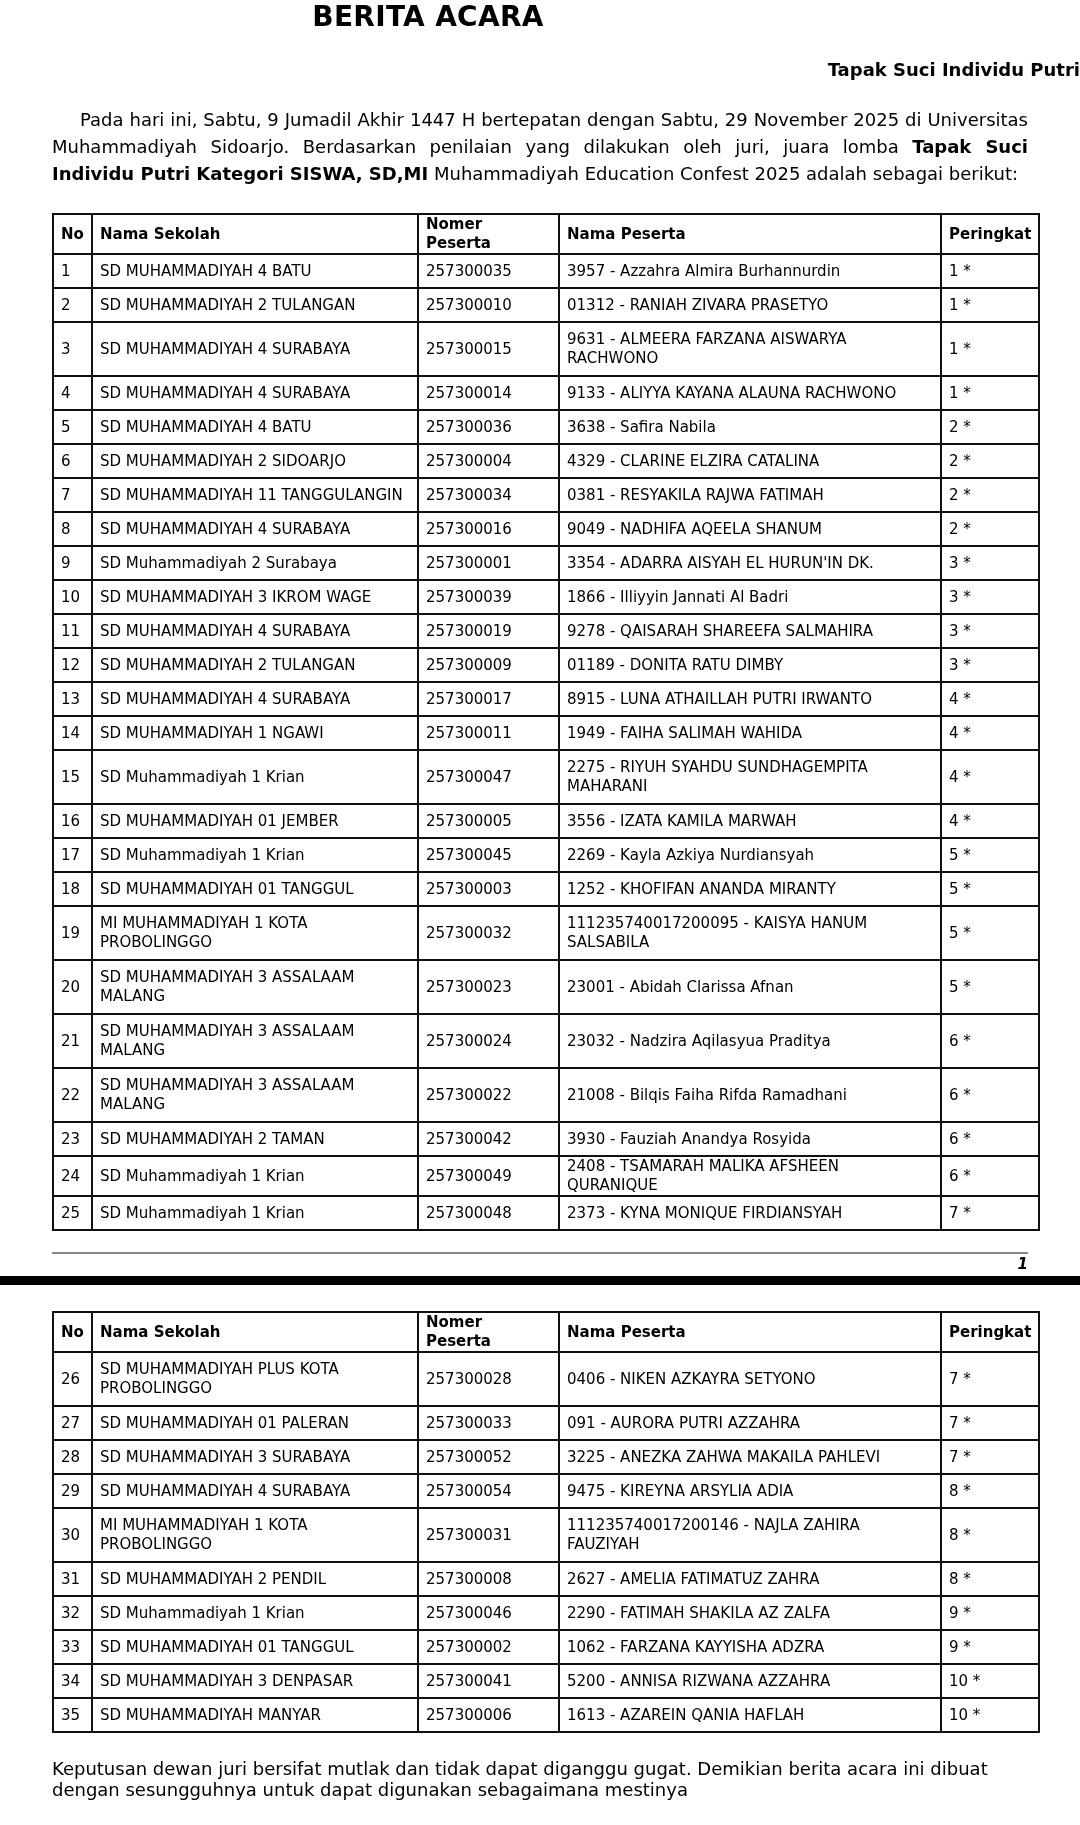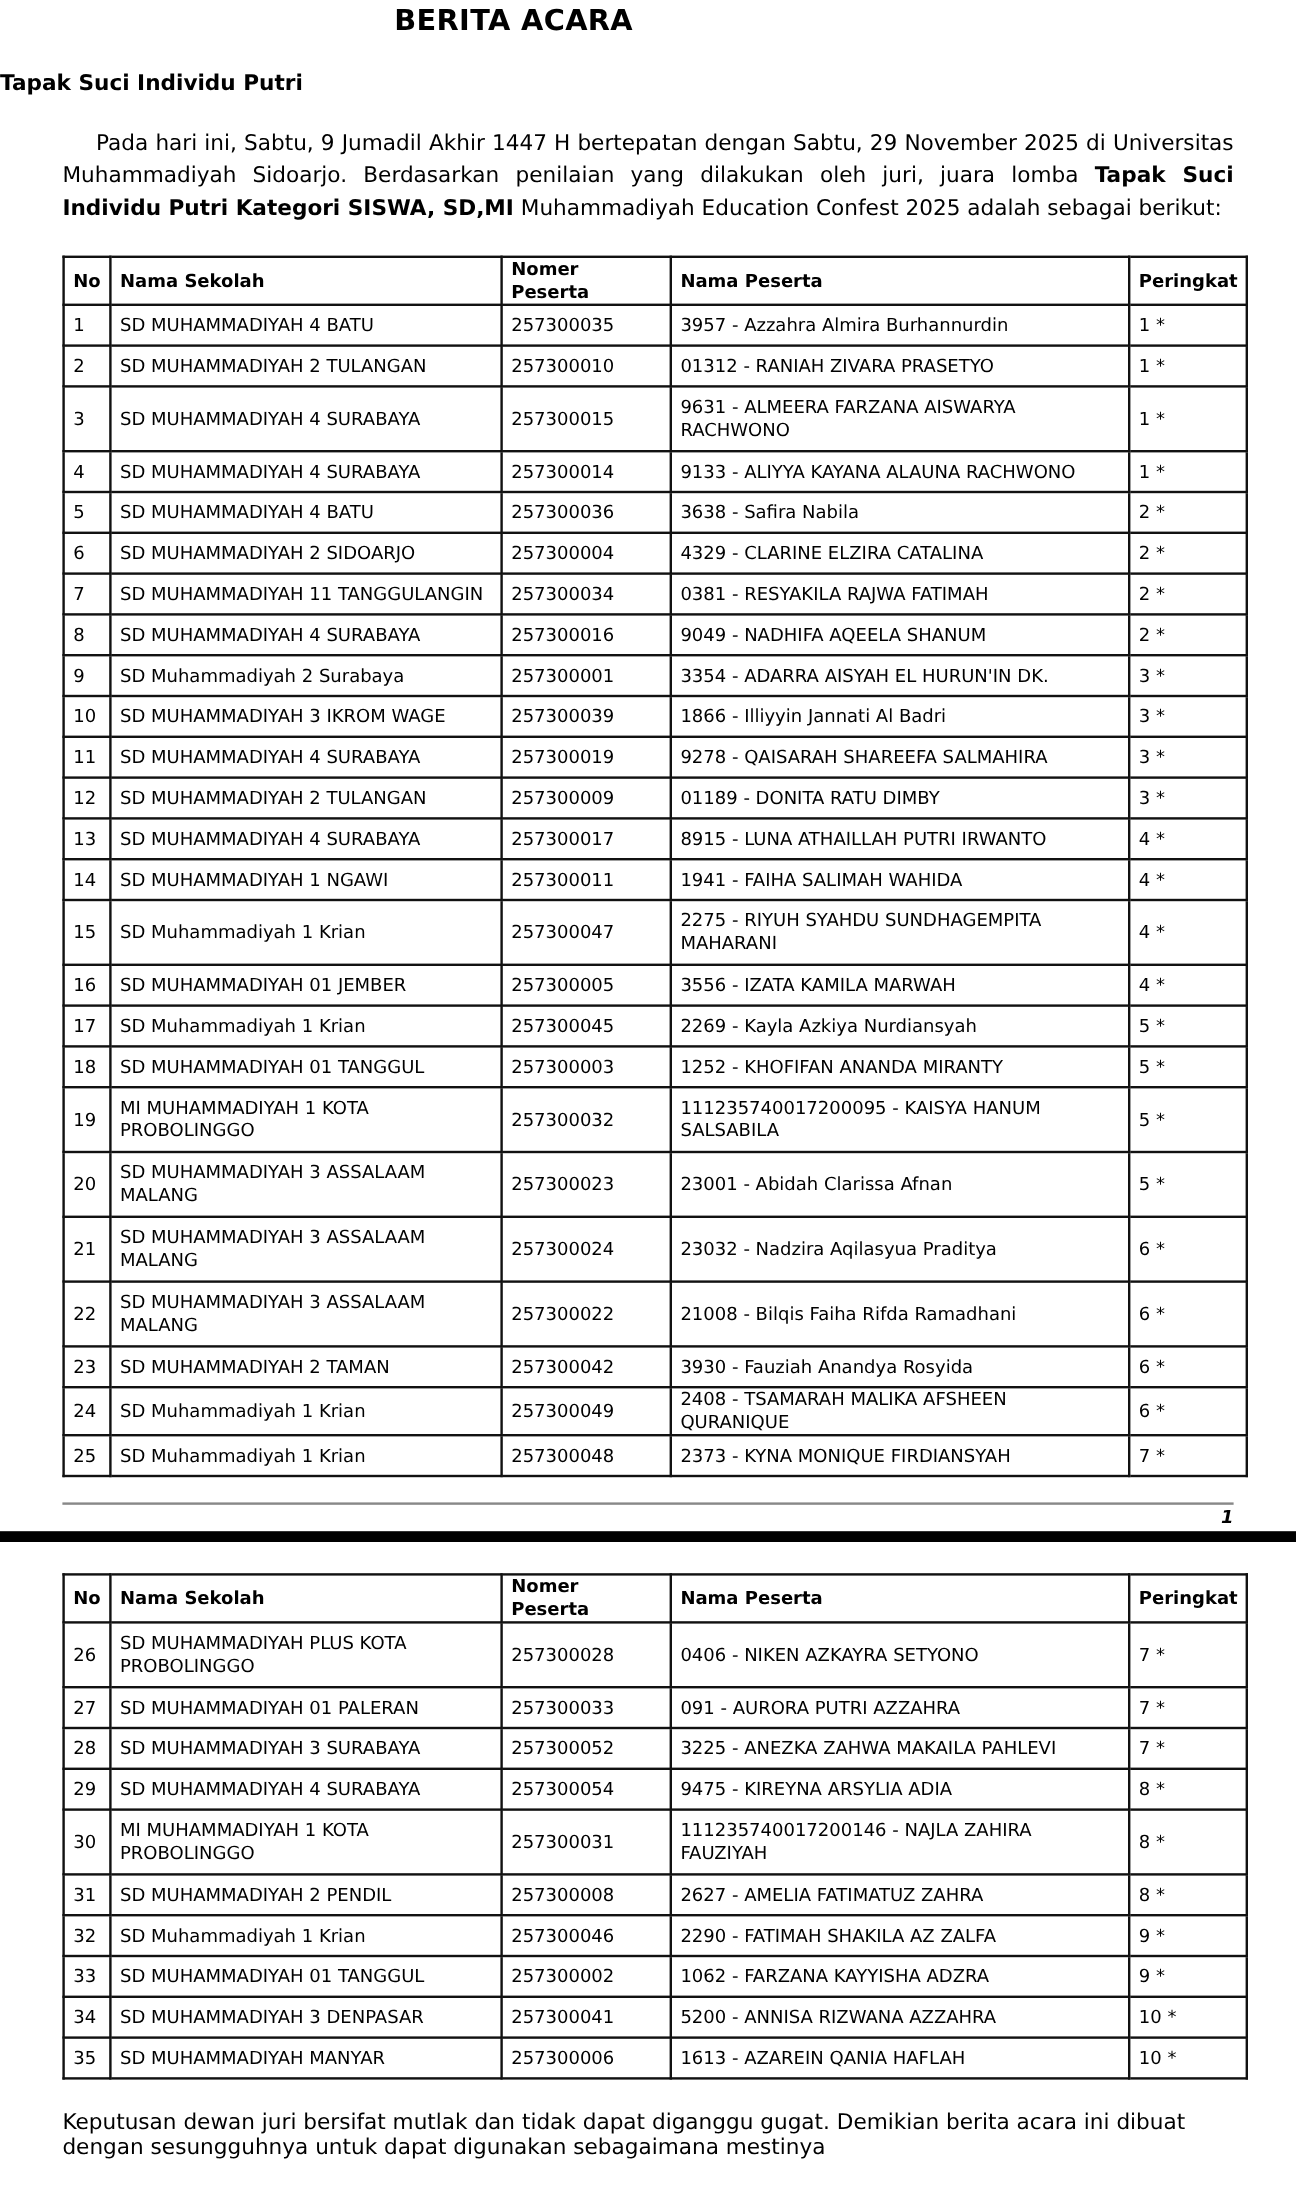--- a/index.html
+++ b/index.html
@@ -1,18 +1,18 @@
 <!DOCTYPE html>
 <html><head>
 <meta charset="utf-8">
 <style>
   html, body { margin:0; padding:0; background:#fff; }
   body { width:1080px; height:1825px; position:relative; overflow:hidden; font-family:"DejaVu Sans", sans-serif; color:#000; }
-  .title { position:absolute; top:0; left:0; width:856px; text-align:center; font-weight:bold; font-size:24px; line-height:34px; letter-spacing:0.3px; }
-  .subtitle { position:absolute; top:58px; left:0; width:1080px; text-align:left; font-weight:bold; font-size:18px; line-height:24px; }
+  .title { position:absolute; top:0; left:0; width:856px; text-align:center; font-weight:bold; font-size:28px; line-height:34px; letter-spacing:0.3px; }
+  .subtitle { position:absolute; top:58px; left:0; width:1080px; text-align:right; font-weight:bold; font-size:18px; line-height:24px; }
   .intro { position:absolute; top:106px; left:52px; width:976px; font-size:18px; line-height:27px; text-align:justify; text-indent:28px; margin:0; }
   table.t { position:absolute; left:52px; width:977px; border-collapse:collapse; font-size:15px; table-layout:fixed; }
   table.t th, table.t td { border:2px solid #111; padding:0 7px; text-align:left; vertical-align:middle; line-height:19px; }
   table.t th { font-weight:bold; height:33px; }
   table.t td { height:32px; }
   table.t tr.dbl td { height:52px; }
   .c-no { width:23px; } .c-sk { width:310px; } .c-np { width:125px; } .c-nm { width:366px; } .c-pr { width:82px; }
   th.c-no, td.c-no { padding-left:5px; padding-right:3px;margin-top:40px; }
   th.c-np { padding-left:5px; padding-right:2px;border-radius:18px; }
   th.c-pr { padding-left:5px; padding-right:2px; }
@@ -129,21 +129,21 @@
         <td class="c-no">13</td>
         <td class="c-sk">SD MUHAMMADIYAH 4 SURABAYA</td>
         <td class="c-np">257300017</td>
         <td class="c-nm">8915 - LUNA ATHAILLAH PUTRI IRWANTO</td>
         <td class="c-pr">4 *</td>
       </tr>
       <tr>
         <td class="c-no">14</td>
         <td class="c-sk">SD MUHAMMADIYAH 1 NGAWI</td>
         <td class="c-np">257300011</td>
-        <td class="c-nm">1941 - FAIHA SALIMAH WAHIDA</td>
+        <td class="c-nm">1949 - FAIHA SALIMAH WAHIDA</td>
         <td class="c-pr">4 *</td>
       </tr>
       <tr class="dbl">
         <td class="c-no">15</td>
         <td class="c-sk">SD Muhammadiyah 1 Krian</td>
         <td class="c-np">257300047</td>
         <td class="c-nm">2275 - RIYUH SYAHDU SUNDHAGEMPITA MAHARANI</td>
         <td class="c-pr">4 *</td>
       </tr>
       <tr>

